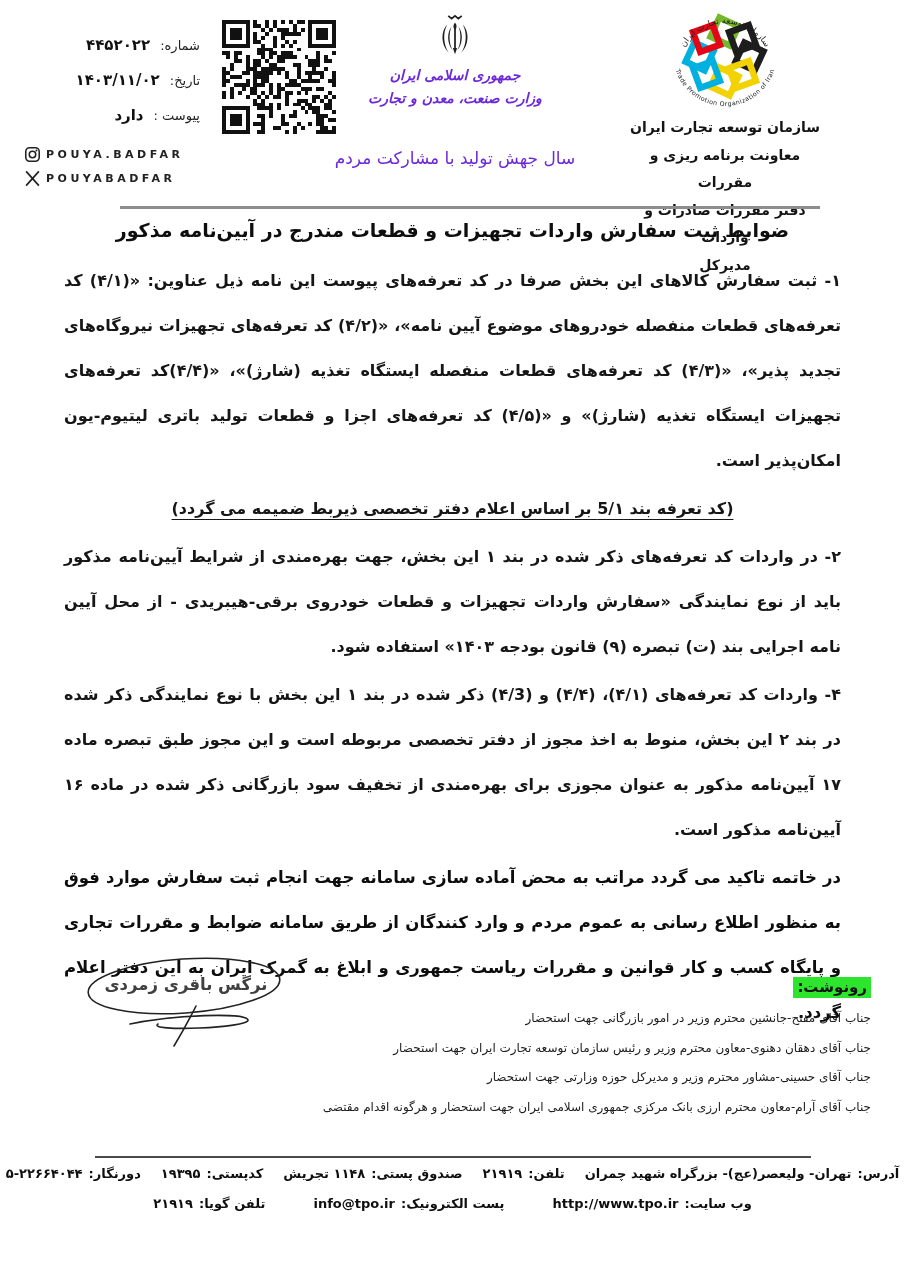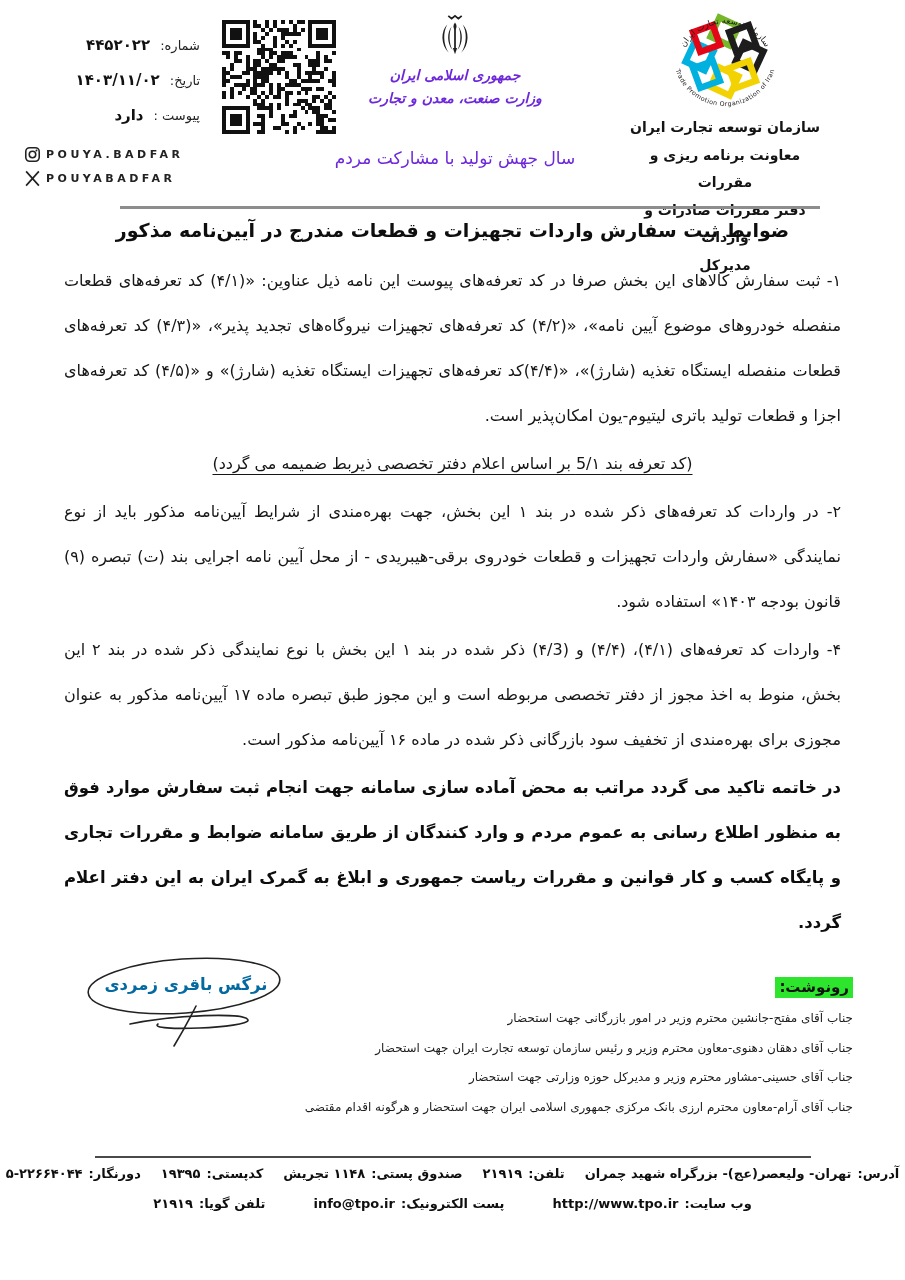--- a/index.html
+++ b/index.html
@@ -24,31 +24,31 @@
   .slogan{position:absolute;top:148px;left:330px;width:250px;text-align:center;direction:rtl;font-size:17px;color:#6d28d9;}
 
   .org{position:absolute;top:4px;left:625px;width:200px;text-align:center;}
   .org-lines{direction:rtl;font-size:14px;font-weight:bold;color:#141414;line-height:27.5px;margin-top:2px;}
 
   .divider1{position:absolute;top:206px;left:120px;width:700px;height:3px;background:#8d8d8d;}
 
   
   .doc-title{position:absolute;top:219px;left:0;width:100%;text-align:center;direction:rtl;font-size:19px;font-weight:bold;color:#0e0e0e;}
   .content{position:absolute;top:258px;left:64px;width:777px;direction:rtl;text-align:justify;font-size:16px;line-height:45px;color:#161616;}
-  .content p{margin:0 0 3px 0;}
+  .content p{margin:0 0 3px 0;font-weight:bold;}
   .note{text-align:center;text-decoration:underline;text-underline-offset:5px;}
   .closing{font-weight:bold;font-size:16.5px;color:#0d0d0d;}
 
   
   .signature{position:absolute;top:942px;left:78px;width:216px;height:110px;}
   .signature svg{position:absolute;inset:0;}
-  .sig-name{position:absolute;top:33px;left:0;width:100%;text-align:center;direction:rtl;font-size:16.5px;font-weight:bold;color:#0369a1;}
+  .sig-name{position:absolute;top:33px;left:0;width:100%;text-align:center;direction:rtl;font-size:16.5px;font-weight:bold;color:#404040;}
 
   
-  .cc{position:absolute;top:977px;right:52px;width:680px;direction:rtl;}
+  .cc{position:absolute;top:977px;right:34px;width:680px;direction:rtl;}
   .cc-label{display:inline-block;font-size:15px;font-weight:bold;color:#111;padding:1px 4px 2px 4px;margin-bottom:6px;}
   .cc-entry{font-size:12px;line-height:29.5px;color:#1c1c1c;}
 
   
   .divider2{position:absolute;top:1156px;left:95px;width:716px;height:2px;background:#4a4a4a;}
   .footer{position:absolute;top:1166px;left:0;width:100%;}
   .fline{display:flex;direction:rtl;justify-content:center;align-items:baseline;font-weight:bold;font-size:13px;color:#0f0f0f;height:30px;}
   .fline1{gap:20px;}
   .fline2{gap:48px;}
   .fseg{display:flex;direction:rtl;gap:6px;align-items:baseline;}

